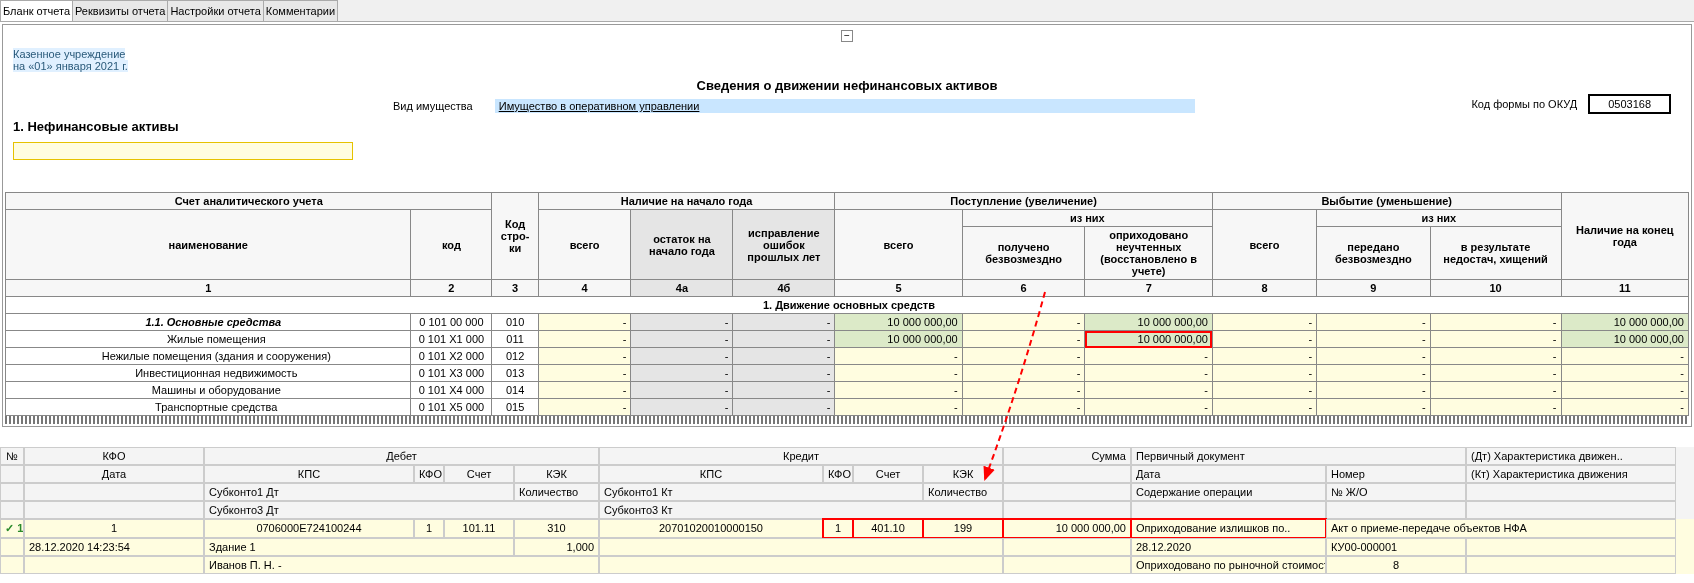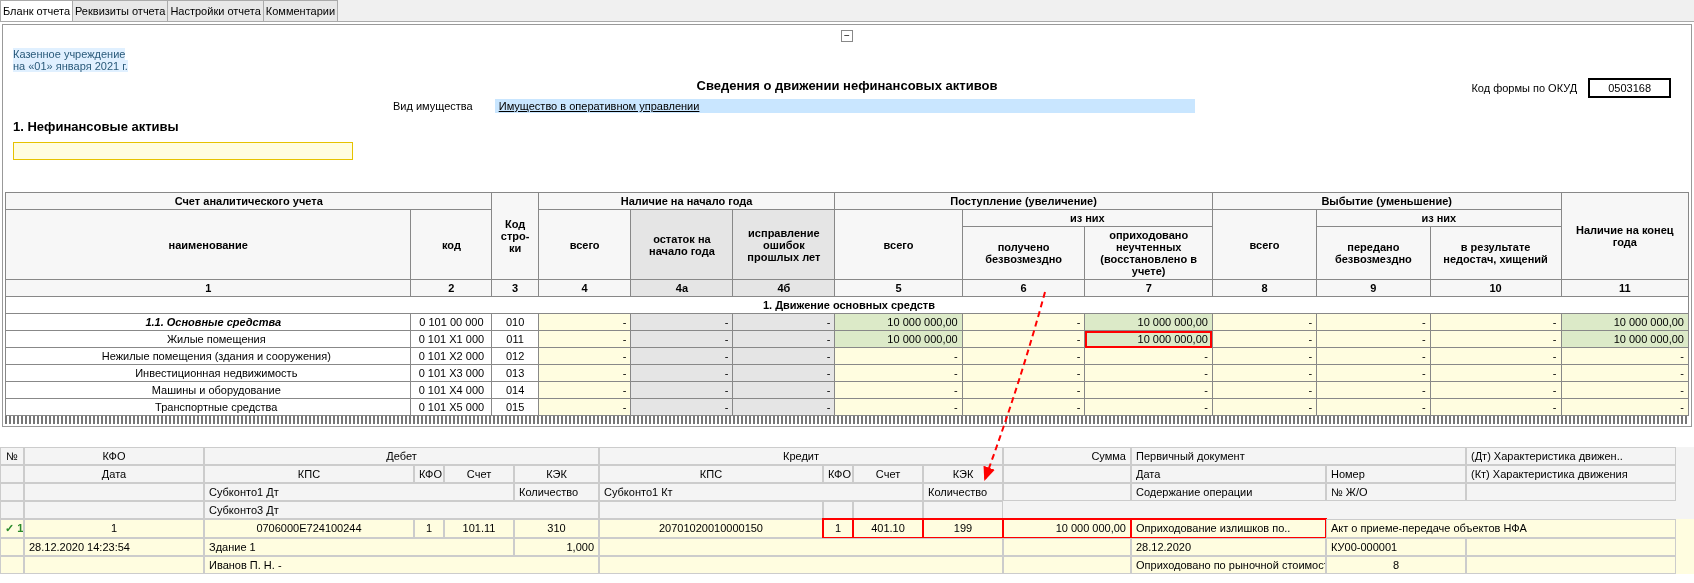--- a/index.html
+++ b/index.html
@@ -11,21 +11,21 @@
 
 .report-wrap { border: 1px solid #999; margin: 2px; position: relative; }
 .report-inner { margin: 2px; }
 .collapse-row { text-align: center; padding: 2px; }
 .collapse-btn { display: inline-block; width: 12px; height: 12px; border: 1px solid #888; background: #fff; line-height: 10px; font-size: 10px; cursor: pointer; }
 .header-area { position: relative; padding: 4px 8px; }
 .org-info { color: #2a5a7a; }
 .org-info .blue-text { background: #e0f0ff; display: inline-block; }
 
 .title-row { text-align: center; font-weight: bold; font-size: 13px; margin: 6px 0; position: relative; }
-.okud-box { position: absolute; right: 10px; top: 0; font-size: 11px; font-weight: normal; }
+.okud-box { position: absolute; right: 10px; top: 16px; font-size: 11px; font-weight: normal; }
 .okud-field { display: inline-block; border: 2px solid #000; padding: 2px 18px; margin-left: 8px; }
 
 .prop-row { display: flex; align-items: center; margin: 4px 0; padding-left: 380px; }
 .prop-label { margin-right: 22px; }
 .prop-val { color: #000; background: #c9e6ff; padding: 1px 4px; text-decoration: underline; flex: 0 0 700px; }
 
 .section-title { text-align: left; font-weight: bold; font-size: 13px; margin: 6px 0 2px; }
 
 .yellow-input { background: #fffde0; border: 1px solid #e6c200; width: 340px; height: 18px; margin: 2px 0 0 8px; }
 
@@ -291,20 +291,21 @@
     <div class="j-cell l">Количество</div>
     <div class="j-cell"></div>
     <div class="j-cell l">Содержание операции</div>
     <div class="j-cell l">№ Ж/О</div>
     <div class="j-cell"></div>
   </div>
   <div class="j-head">
     <div class="j-cell"></div>
       <div class="j-cell"></div>
     <div class="j-cell l" style="grid-column: span 4">Субконто3 Дт</div>
+    <div class="j-cell l" style="grid-column: span 4">Субконто3 Кт</div>
     <div class="j-cell"></div>
       <div class="j-cell"></div>
       <div class="j-cell"></div>
       <div class="j-cell"></div>
   </div>
 
   <div class="j-row">
     <div class="j-cell j-green">✓ <span>1</span></div>
     <div class="j-cell">1</div>
     <div class="j-cell">0706000Е724100244</div>

